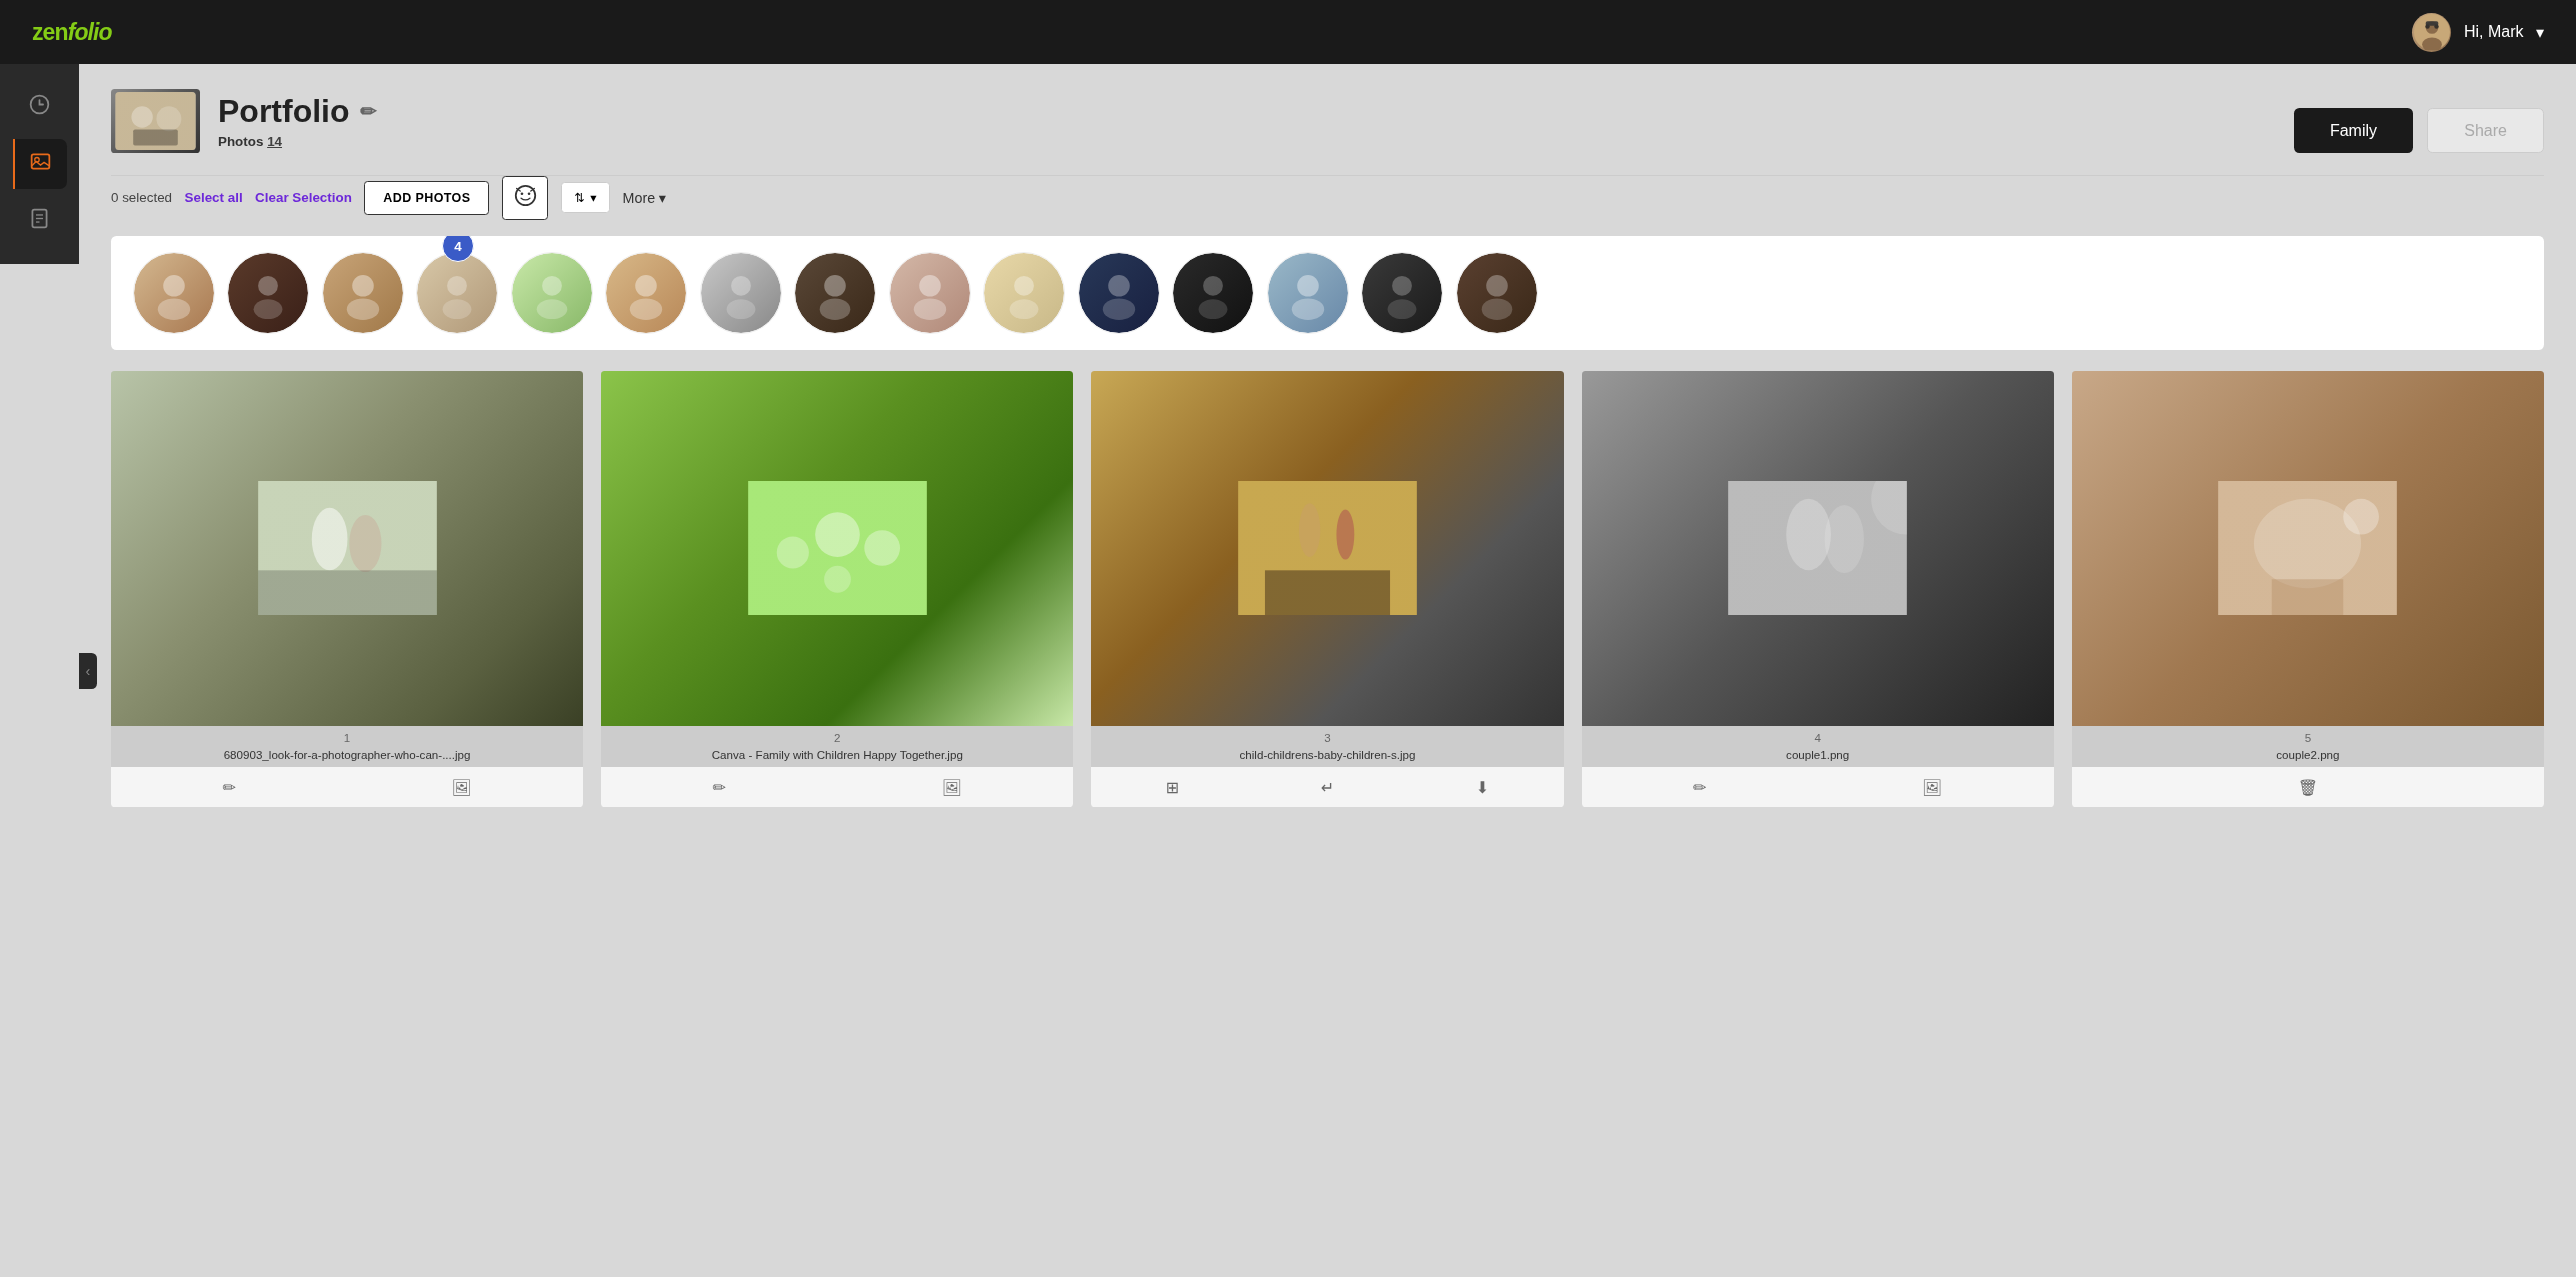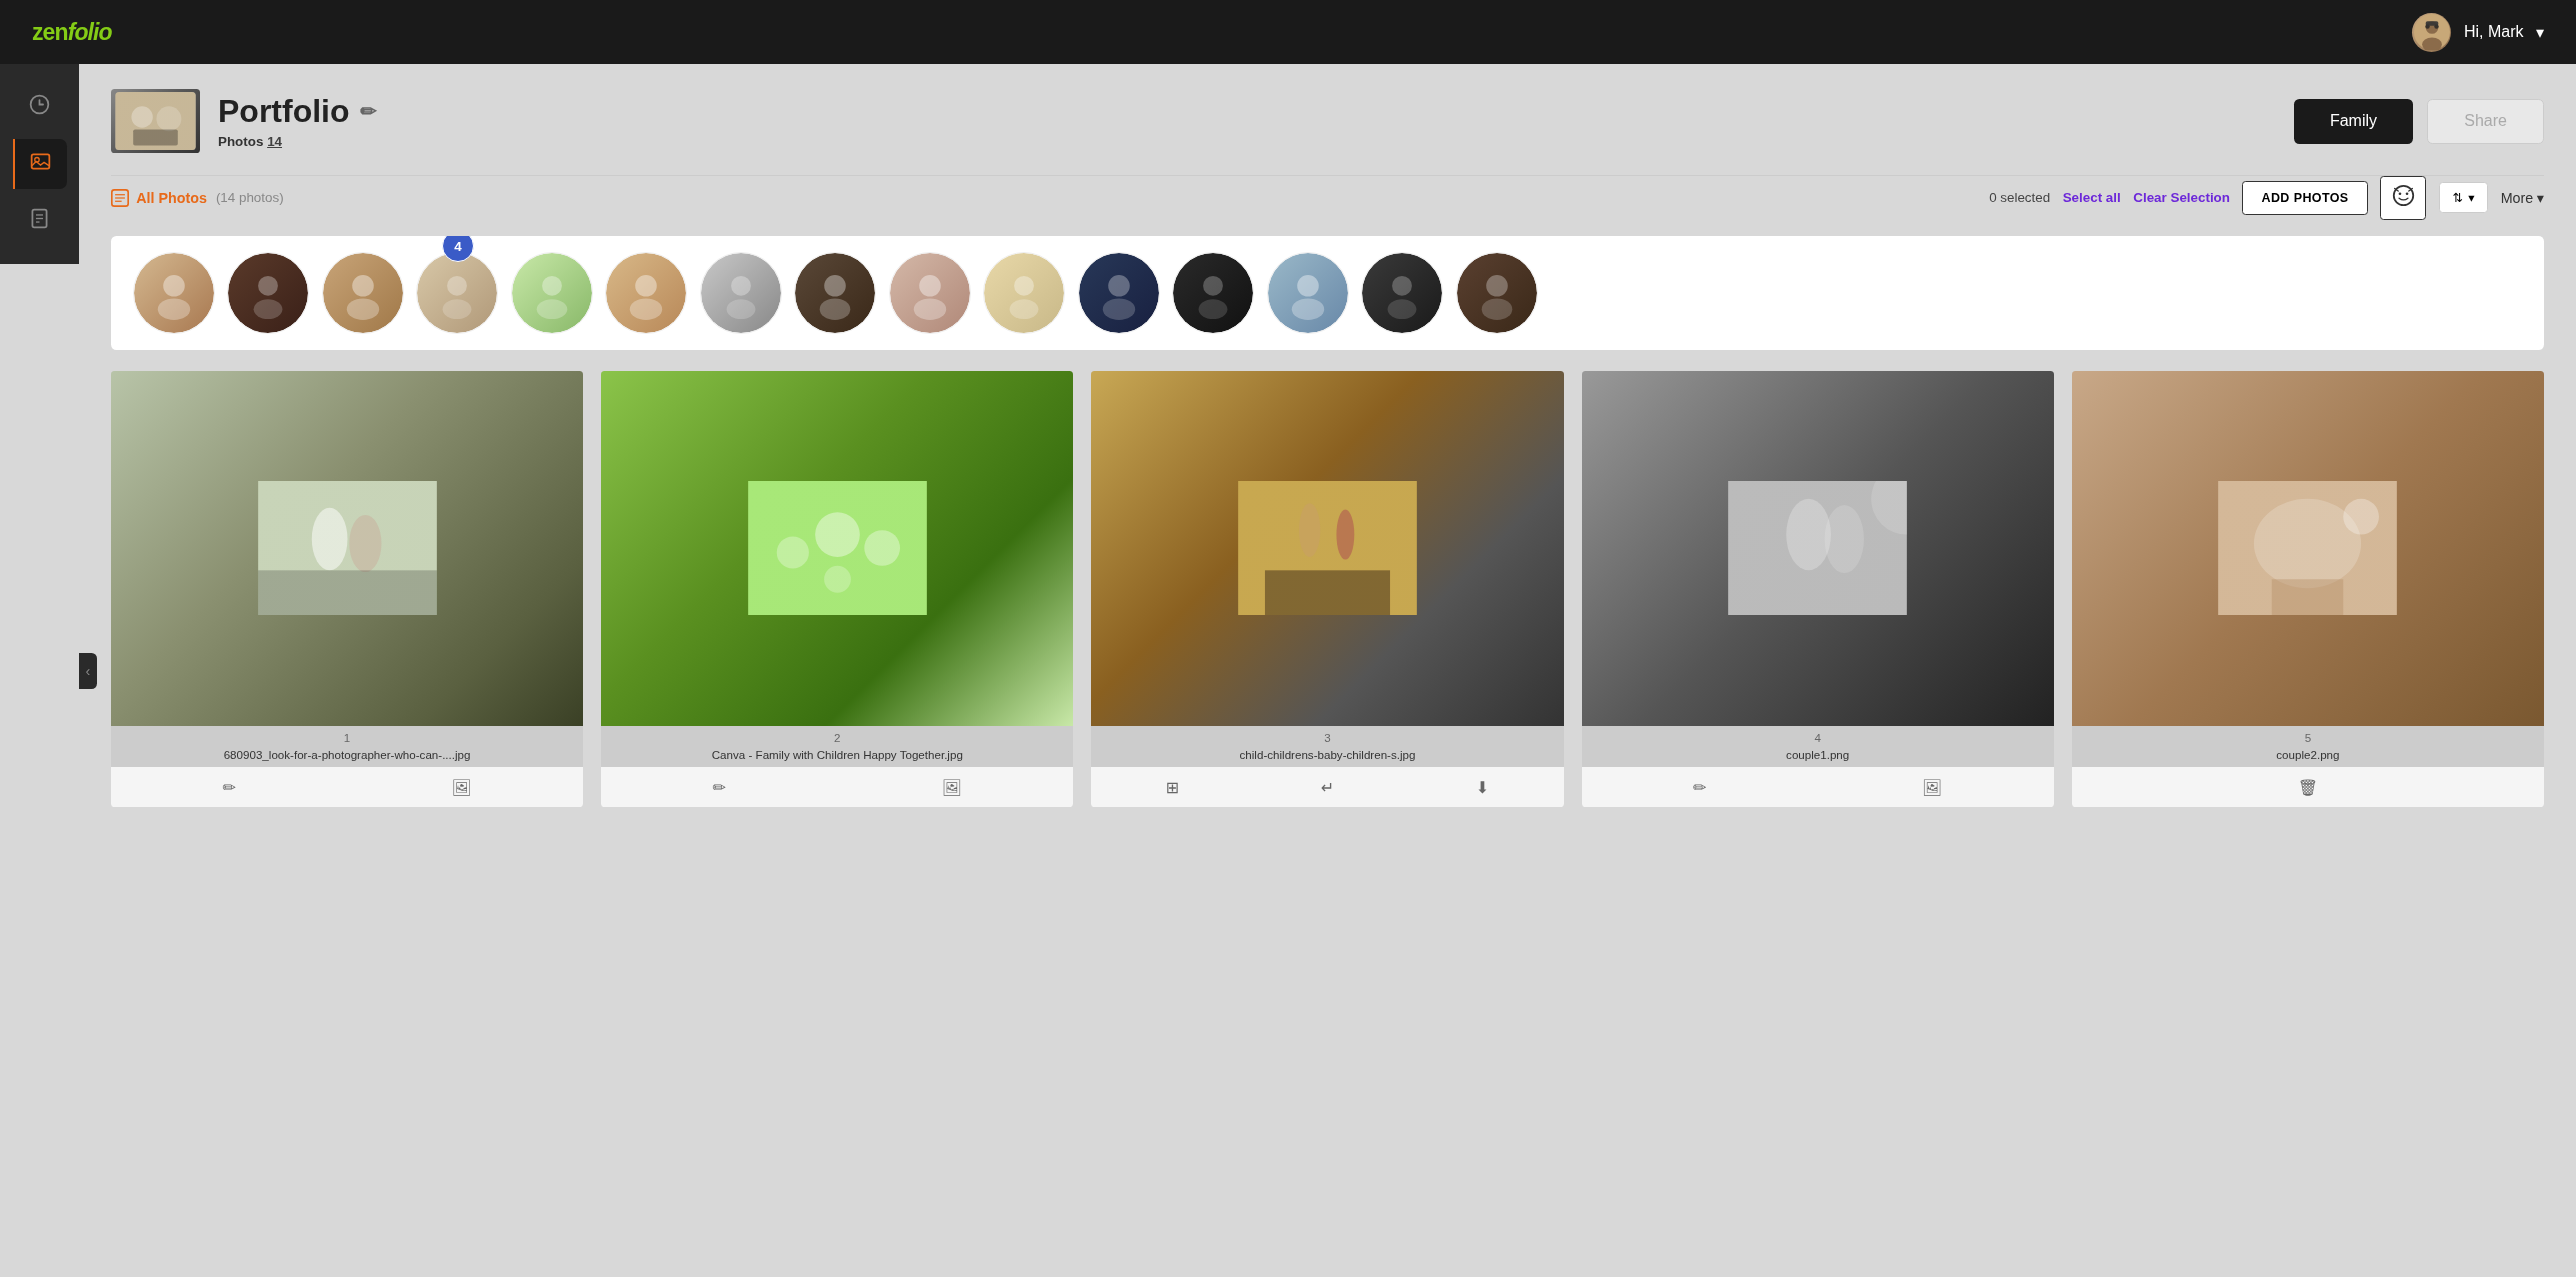--- a/index.html
+++ b/index.html
@@ -64,21 +64,21 @@
     .main-content {
       flex: 1;
       background: #d8d8d8;
       padding: 25px 32px;
       overflow-y: auto;
     }
 
     
     .portfolio-header {
       display: flex;
-      align-items: center;
+      align-items: flex-end;
       justify-content: space-between;
       margin-bottom: 21.5px;
     }
     .portfolio-header-left { display: flex; align-items: center; gap: 18px; }
     .portfolio-thumb {
       width: 89px; height: 64px;
       border-radius: 3.6px;
       background: linear-gradient(135deg, #888 0%, #555 50%, #333 100%);
       overflow: hidden; position: relative;
       display: flex; align-items: center; justify-content: center;
@@ -337,32 +337,20 @@
       <div class="portfolio-header-right">
         <button class="btn-preview">Family</button>
         <button class="btn-share">Share</button>
       </div>
     </div>
 
     <hr class="divider">
 
 
     <div class="toolbar">
-      <div class="toolbar-left">
-        <div class="all-photos-label">
-          <svg width="19.7" height="19.7" viewBox="0 0 22 22" fill="none">
-            <rect x="1" y="1" width="20" height="20" rx="3" stroke="#e86a1a" stroke-width="2" fill="none"></rect>
-            <line x1="5" y1="7" x2="17" y2="7" stroke="#e86a1a" stroke-width="1.5"></line>
-            <line x1="5" y1="11" x2="17" y2="11" stroke="#e86a1a" stroke-width="1.5"></line>
-            <line x1="5" y1="15" x2="13" y2="15" stroke="#e86a1a" stroke-width="1.5"></line>
-          </svg>
-          <span>All Photos</span>
-        </div>
-        <span class="photo-count">(14 photos)</span>
-      </div>
       <div class="toolbar-right">
         <span class="selected-count">0 selected</span>
         <button class="link-btn">Select all</button>
         <button class="link-btn">Clear Selection</button>
         <button class="btn-add-photos">ADD PHOTOS</button>
         <button class="btn-face">
           <svg width="23" height="23" viewBox="0 0 26 26" fill="none">
             <circle cx="13" cy="13" r="11" stroke="#333" stroke-width="2" fill="none"></circle>
             <circle cx="9" cy="11" r="1.5" fill="#333"></circle>
             <circle cx="17" cy="11" r="1.5" fill="#333"></circle>

